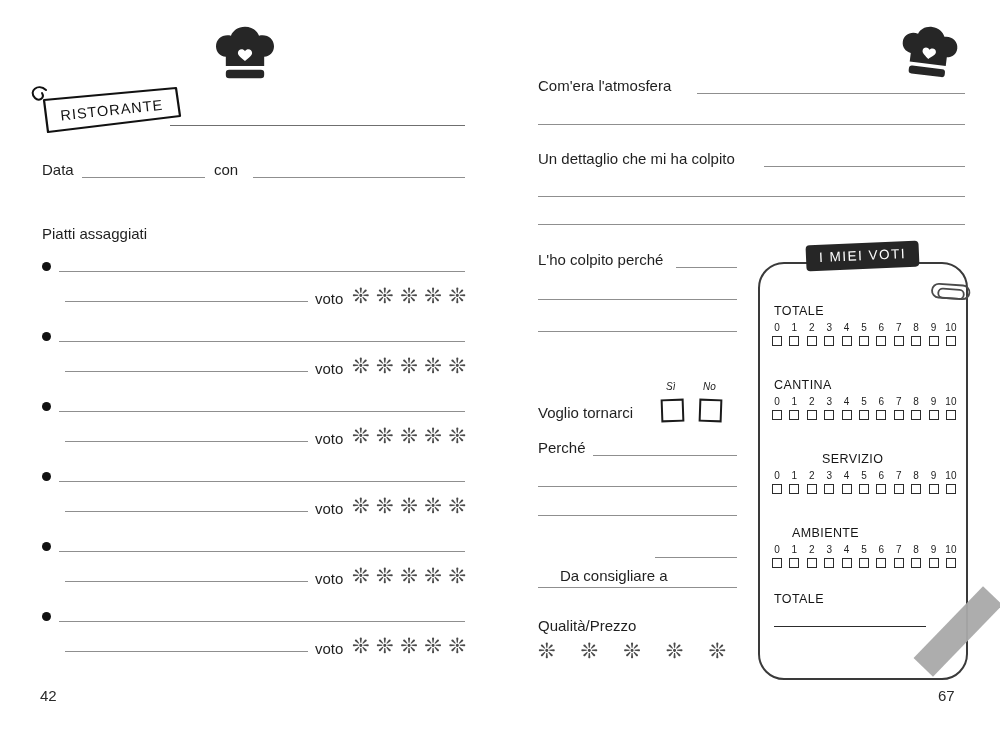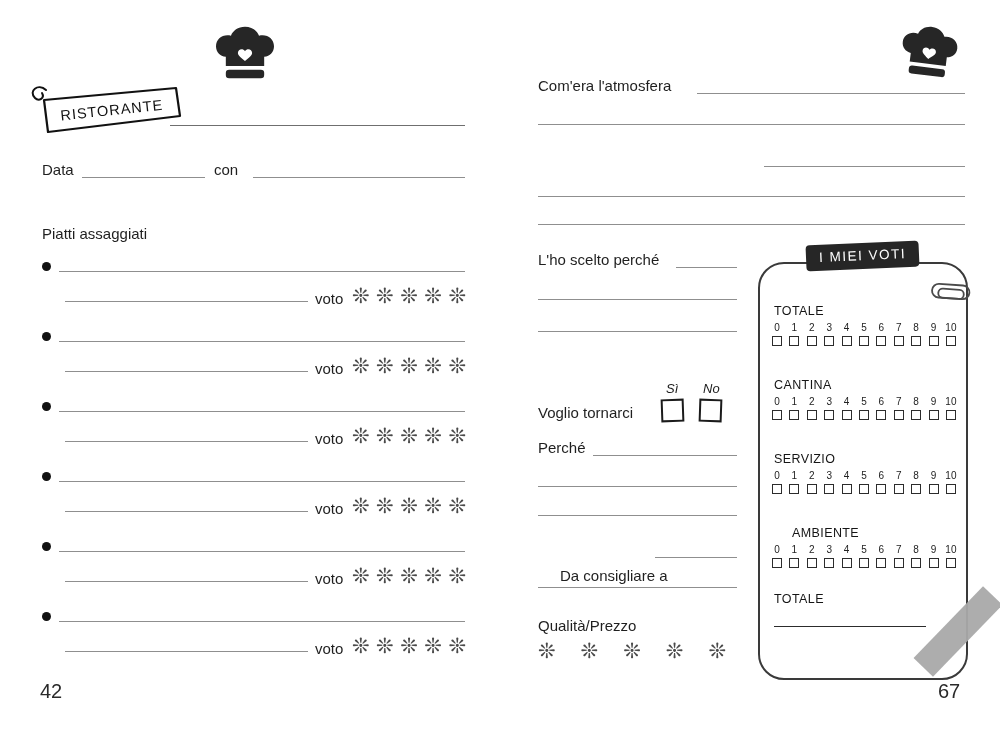--- a/index.html
+++ b/index.html
@@ -3,42 +3,42 @@
 <meta charset="utf-8">
 <style>
   * { margin:0; padding:0; box-sizing:border-box; }
   body { background:#e8e8e8; font-family:"Liberation Sans", sans-serif; }
   .canvas { position:relative; width:1000px; height:731px; background:#ffffff; overflow:hidden; margin:0 auto; color:#1f1f1f; }
 
   .lbl { position:absolute; font-size:15px; color:#1f1f1f; white-space:nowrap; }
   .hline { position:absolute; height:0; border-bottom:1.4px solid #8f8f8f; }
   .hline.dark { border-bottom-color:#6f6f6f; }
 
-  .pagenum { position:absolute; font-size:20px; color:#2a2a2a; }
+  .pagenum { position:absolute; font-size:15px; color:#2a2a2a;margin-top:7px; }
 
   
   .hat { position:absolute; }
 
   
   .banner-wrap { position:absolute; left:28px; top:82px; width:155px; height:62px; }
 
   
   .dish { position:absolute; left:42px; width:423px; height:70px; }
   .bullet { position:absolute; left:0; top:8px; width:9px; height:9px; background:#111; border-radius:50%; }
   .dline1 { left:17px; top:17px; width:406px; }
   .dline2 { left:23px; top:47px; width:243px; }
   .voto { position:absolute; left:273px; top:36px; font-size:15px; }
   .stars { position:absolute; display:flex; }
   .stars.d { left:310px; top:31px; gap:2px; width:114px; justify-content:space-between; }
   .star { font-size:21px; line-height:1; color:#4a4a4a; }
   .stars.q { position:absolute; left:538px; top:640px; width:188px; justify-content:space-between; }
 
   
   .bigbox { position:absolute; width:23px; height:23px; border:2.6px solid #1b1b1b; background:#fff; }
-  .handlbl { position:absolute; font-size:13px; font-style:italic; color:#1b1b1b; }
+  .handlbl { position:absolute; font-size:10px; font-style:italic; color:#1b1b1b; }
 
   
   .voti-panel { position:absolute; left:758px; top:262px; width:210px; height:418px; border:2.2px solid #3a3a3a; border-radius:26px; background:#fff; }
   .voti-title { position:absolute; left:806px; top:243px; background:#262626; color:#fff; font-size:13.5px; letter-spacing:1.5px; padding:5px 13px 6px; transform:rotate(-2.5deg); border-radius:4px; z-index:3; white-space:nowrap; }
   .cat { position:absolute; left:14px; font-size:12.5px; letter-spacing:.4px; color:#151515; }
   .scale { position:absolute; left:11px; width:186px; display:flex; justify-content:space-between; }
   .scale-cell { display:flex; flex-direction:column; align-items:center; min-width:12px; }
   .scale-num { font-size:10px; color:#222; line-height:1.1; }
   .scale-box { width:10px; height:10px; border:1.4px solid #2c2c2c; margin-top:3px; background:#fff; }
   .totale-line { left:14px; top:362px; width:152px; border-bottom:1.6px solid #2c2c2c; }
@@ -161,25 +161,26 @@
       <path d="M35 3 c-7.5 0 -13 4.2 -15 9.5 c-8.5 -2.2 -16 3.2 -16 11.2 c0 6.2 4.2 10.4 10.5 11.4 l0 9.9 l41 0 l0 -9.9 c6.3 -1 10.5 -5.2 10.5 -11.4 c0 -8 -7.5 -13.4 -16 -11.2 c-2 -5.3 -7.5 -9.5 -15 -9.5 z" fill="#262626"></path>
       <rect x="14.5" y="49" width="41" height="9" rx="3.5" fill="#262626"></rect>
       <path d="M35 29 c-2.3 -3.4 -7.6 -2.2 -7.6 2 c0 3.2 4.3 5.4 7.6 8.6 c3.3 -3.2 7.6 -5.4 7.6 -8.6 c0 -4.2 -5.3 -5.4 -7.6 -2 z" fill="#ffffff"></path>
     </svg>
   </div>
 
   <span class="lbl" style="left:538px; top:77px;">Com'era l'atmosfera</span>
   <div class="hline" style="left:697px; top:93px; width:268px;"></div>
   <div class="hline" style="left:538px; top:124px; width:427px;"></div>
 
+  <span class="lbl" style="left:538px; top:150px;">Un dettaglio che mi ha colpito</span>
   <div class="hline" style="left:764px; top:166px; width:201px;"></div>
   <div class="hline" style="left:538px; top:196px; width:427px;"></div>
   <div class="hline" style="left:538px; top:224px; width:427px;"></div>
 
-  <span class="lbl" style="left:538px; top:251px;">L'ho scelto perché</span>
+  <span class="lbl" style="left:538px; top:251px;">L'ho colpito perché</span>
   <div class="hline" style="left:676px; top:267px; width:61px;"></div>
   <div class="hline" style="left:538px; top:299px; width:199px;"></div>
   <div class="hline" style="left:538px; top:331px; width:199px;"></div>
 
   <span class="handlbl" style="left:666px; top:381px;">Sì</span>
   <span class="handlbl" style="left:703px; top:381px;">No</span>
   <span class="bigbox" style="left:661px; top:399px; transform:rotate(-2deg);"></span>
   <span class="bigbox" style="left:699px; top:399px; transform:rotate(2deg);"></span>
   <span class="lbl" style="left:538px; top:404px;">Voglio tornarci</span>
 
@@ -299,21 +300,21 @@
         <span class="scale-cell">
           <span class="scale-num">9</span>
           <span class="scale-box"></span>
         </span>
         <span class="scale-cell">
           <span class="scale-num">10</span>
           <span class="scale-box"></span>
         </span>
       </div>
 
-    <span class="cat" style="top:188px;">SERVIZIO</span>
+    <span class="cat" style="top:188px;margin-left:48px;">SERVIZIO</span>
     <div class="scale" style="top:206px;">
         <span class="scale-cell">
           <span class="scale-num">0</span>
           <span class="scale-box"></span>
         </span>
         <span class="scale-cell">
           <span class="scale-num">1</span>
           <span class="scale-box"></span>
         </span>
         <span class="scale-cell">

